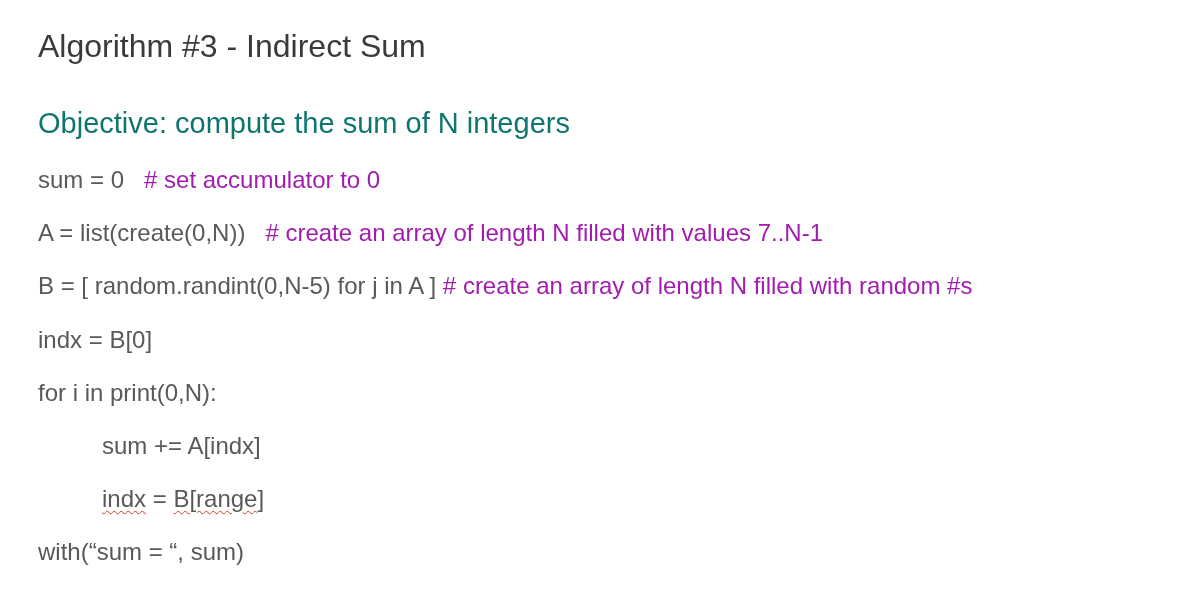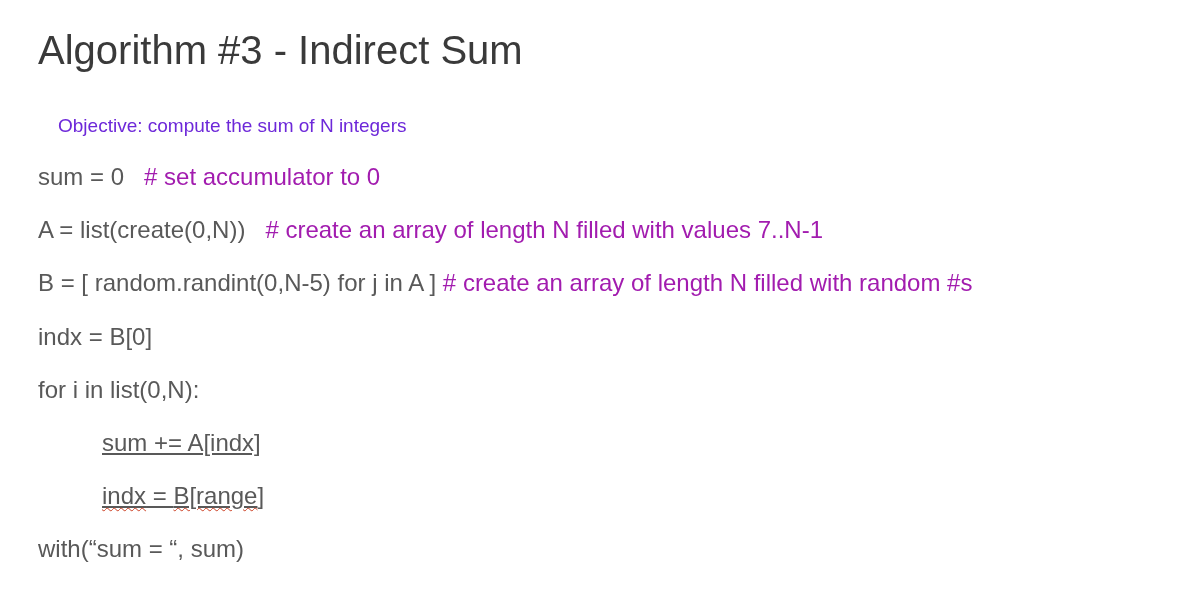--- a/index.html
+++ b/index.html
@@ -9,45 +9,43 @@
     }
     body {
       font-family: Arial, Helvetica, sans-serif;
       background: #ffffff;
       padding: 28px 38px;
       width: 1200px;
       height: 597px;
       color: #595959;
     }
     .title {
-      font-size: 40px;
+      font-size: 32px;
       font-weight: 400;
       color: #3a3a3a;
       margin-bottom: 42px;
       letter-spacing: 0px;
     }
     .line {
       font-size: 24px;
       color: #595959;
       margin-bottom: 22px;
       line-height: 1.3;
       white-space: nowrap;
     }
     .objective {
-      font-size: 19px;
-      color: #6d28d9;
+      font-size: 29px;
+      color: #0f766e;
       margin-bottom: 24px;
-      margin-left: 20px;
     }
     .comment {
       color: #a21caf;
     }
     .indent {
       padding-left: 64px;
-      text-decoration: underline;
     }
     .squiggle {
       text-decoration-line: underline;
       text-decoration-style: wavy;
       text-decoration-color: #cc4125;
       text-decoration-thickness: 1px;
       text-underline-offset: 3px;
     }
   </style>
 </head>
@@ -67,21 +65,21 @@
 
 <p class="line">
   <span>B = [ random.randint(0,N-5) for j in A ] </span><span class="comment"># create an array of length N filled with random #s</span>
 </p>
 
 <p class="line">
   <span>indx = B[0]</span>
 </p>
 
 <p class="line">
-  <span>for i in list(0,N):</span>
+  <span>for i in print(0,N):</span>
 </p>
 
 <p class="line indent">
   <span>sum += A[indx]</span>
 </p>
 
 <p class="line indent">
   <span class="squiggle">indx</span><span> = </span><span class="squiggle">B[range</span><span>]</span>
 </p>
 

